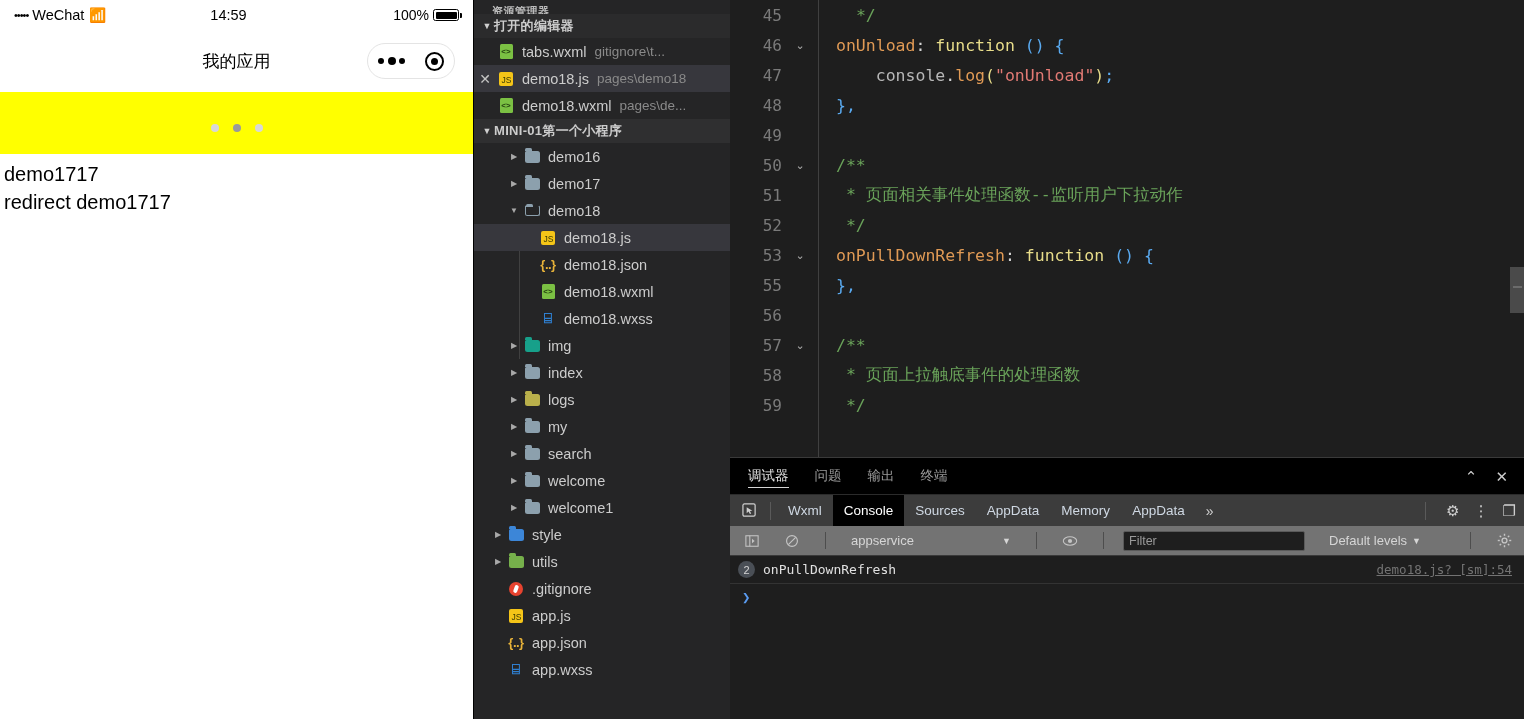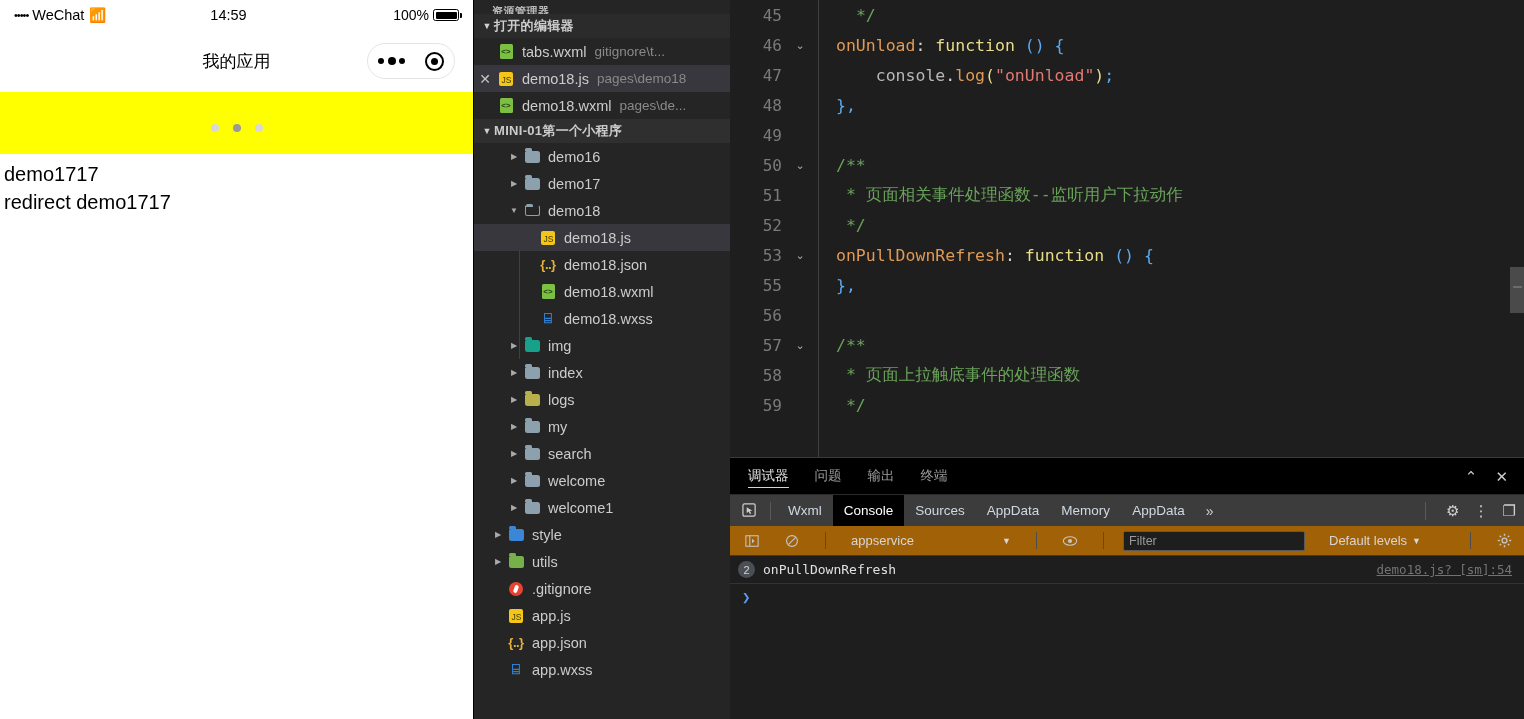--- a/index.html
+++ b/index.html
@@ -205,21 +205,21 @@
   .dt-sep { width:1px; height:18px; background:#5a5a5a; margin:0 6px; }
   .dt-tab {
     height:32px; padding:0 11px; display:flex; align-items:center;
     font-size:13.5px; color:#cfd8e3; cursor:default;
   }
   .dt-tab.active { background:#000000; color:#ffffff; }
   .dt-more { padding:0 10px; color:#cfcfcf; font-size:14px; }
   .dt-right { margin-left:auto; display:flex; align-items:center; gap:14px; padding-right:8px; }
 
   .console-bar {
-    height:30px; background:#a16207; display:flex; align-items:center;
+    height:30px; background:#737373; display:flex; align-items:center;
     padding-left:8px; gap:12px; border-bottom:1px solid #3a3a3a;
   }
   .cb-icon { width:28px; display:flex; align-items:center; justify-content:center; color:#c5c5c5; }
   .cb-sep { width:1px; height:17px; background:#4d4d4d; margin:0 7px; }
   .ctx-select {
     display:flex; align-items:center; justify-content:space-between;
     width:172px; font-size:13px; color:#d6d6d6; padding:0 6px;
   }
   .filter-input {
     width:182px; height:20px; background:#1e1e1e; border:1px solid #5a5a5a;

